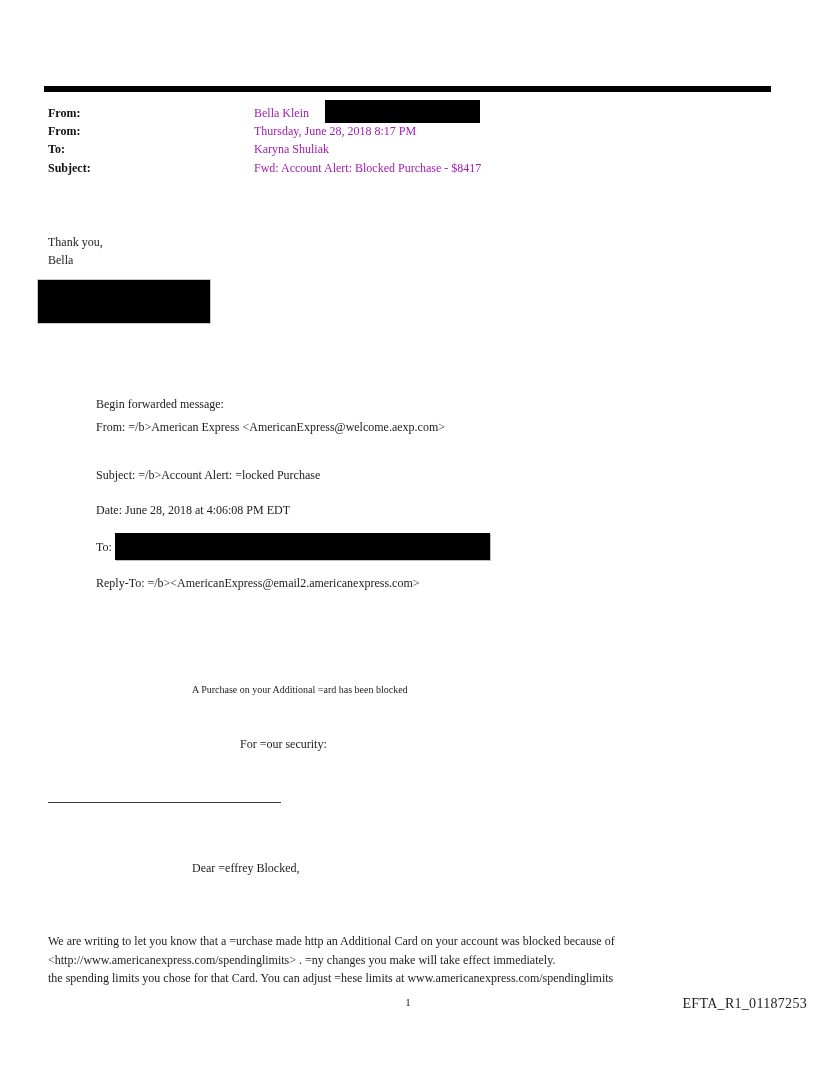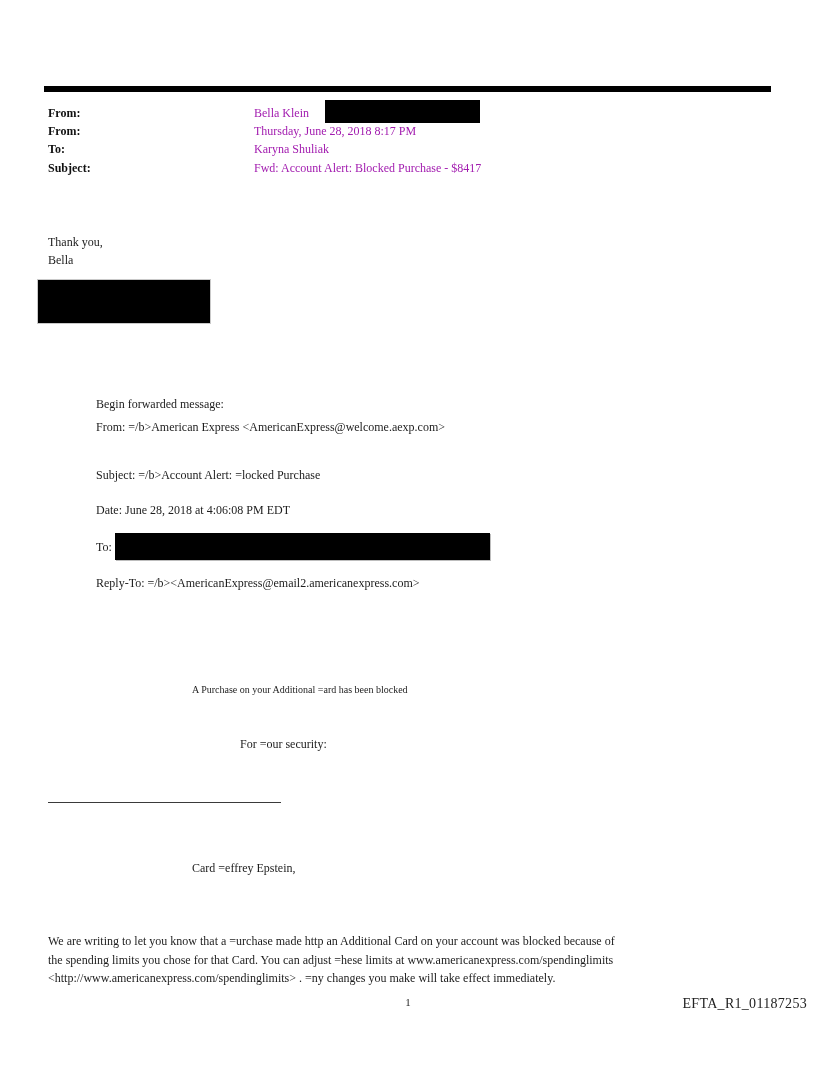--- a/index.html
+++ b/index.html
@@ -171,24 +171,24 @@
   <div class="fwd-line fwd-date">Date: June 28, 2018 at 4:06:08 PM EDT</div>
   <div class="fwd-line fwd-to">To:</div>
   <div class="redaction redaction-to"></div>
   <div class="fwd-line fwd-reply">Reply-To: =/b&gt;&lt;AmericanExpress@email2.americanexpress.com&gt;</div>
 
   <div class="alert-line">A Purchase on your Additional =ard has been blocked</div>
   <div class="security-line">For =our security:</div>
 
   <div class="divider-line"></div>
 
-  <div class="greeting">Card =effrey Epstein,</div>
+  <div class="greeting">Dear =effrey Blocked,</div>
 
   <div class="paragraph">
     <div>We are writing to let you know that a =urchase made http an Additional Card on your account was blocked because of</div>
+    <div>&lt;http://www.americanexpress.com/spendinglimits&gt; . =ny changes you make will take effect immediately.</div>
     <div>the spending limits you chose for that Card. You can adjust =hese limits at www.americanexpress.com/spendinglimits</div>
-    <div>&lt;http://www.americanexpress.com/spendinglimits&gt; . =ny changes you make will take effect immediately.</div>
   </div>
 
   <div class="page-number">1</div>
   <div class="bates">EFTA_R1_01187253</div>
 
 </div>
 
 </body></html>

